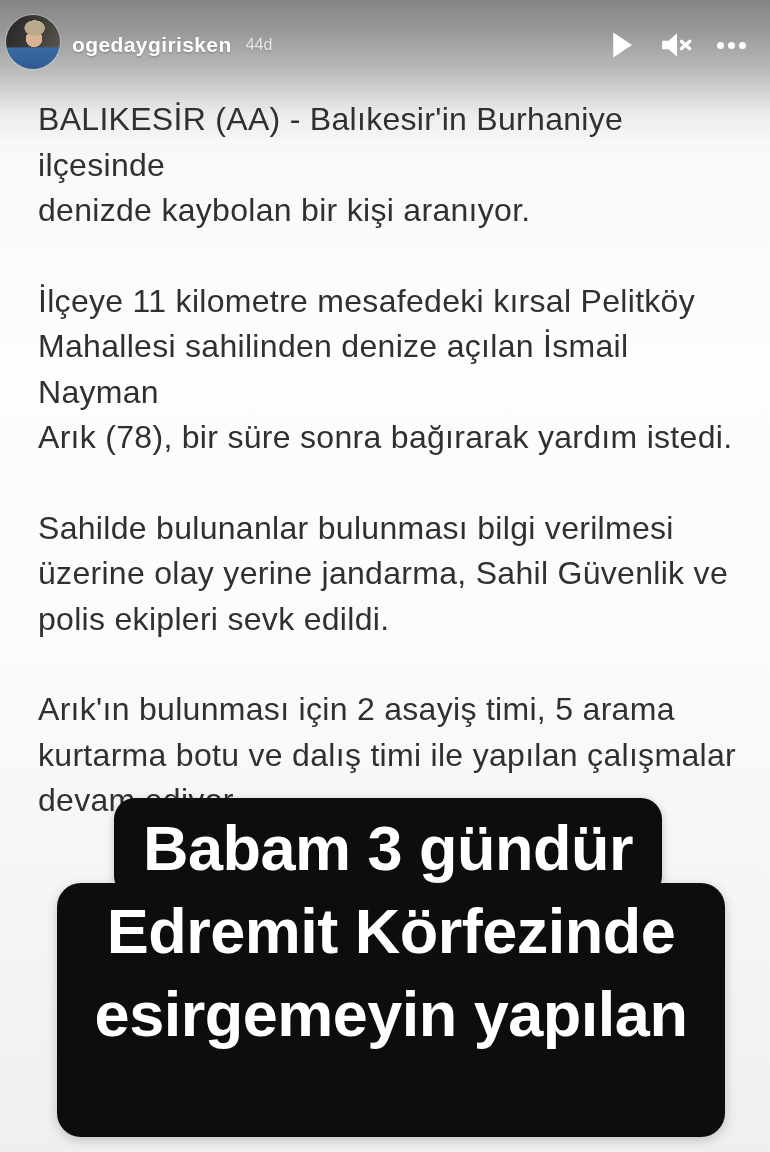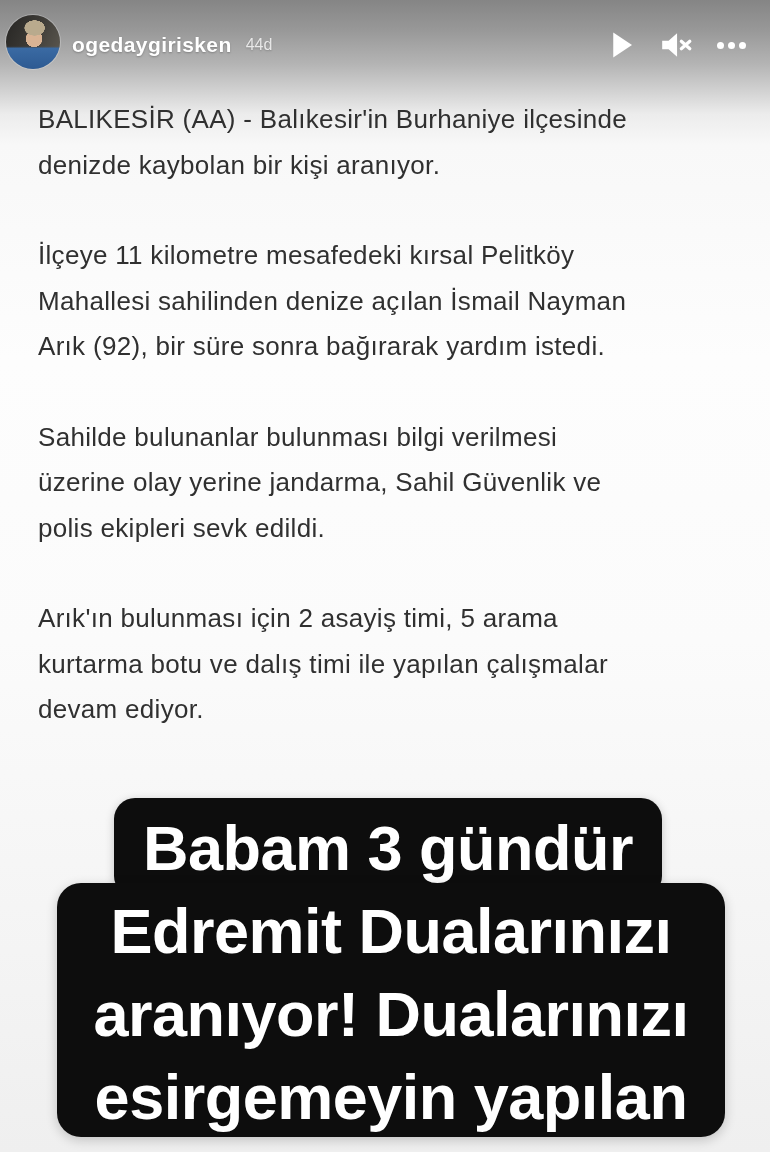--- a/index.html
+++ b/index.html
@@ -56,21 +56,21 @@
   .icon-btn{display:flex;align-items:center;justify-content:center;cursor:pointer;}
   .dots{display:flex;gap:4px;align-items:center;}
   .dots i{width:7px;height:7px;border-radius:50%;background:#fff;display:block;}
 
   
   .article{
     position:absolute;left:38px;top:97px;width:705px;
   }
   .article p{
     margin:0 0 45px 0;
-    font-size:26px;line-height:45.5px;
+    font-size:32px;line-height:45.5px;
     color:#303030;letter-spacing:.3px;
     white-space:pre-line;
   }
 
   
   .hl-line1{
     position:absolute;left:114px;top:798px;width:548px;height:99px;
     background:#0d0d0d;border-radius:21px;
     display:flex;align-items:center;justify-content:center;
     box-shadow:0 2px 10px rgba(0,0,0,.20);
@@ -115,31 +115,30 @@
           <i></i>
       </span>
     </div>
   </div>
 
   <div class="article">
     <p>BALIKESİR (AA) - Balıkesir'in Burhaniye ilçesinde
 denizde kaybolan bir kişi aranıyor.</p>
     <p>İlçeye 11 kilometre mesafedeki kırsal Pelitköy
 Mahallesi sahilinden denize açılan İsmail Nayman
-Arık (92), bir süre sonra bağırarak yardım istedi.</p>
+Arık (78), bir süre sonra bağırarak yardım istedi.</p>
     <p>Sahilde bulunanlar bulunması bilgi verilmesi
 üzerine olay yerine jandarma, Sahil Güvenlik ve
 polis ekipleri sevk edildi.</p>
     <p>Arık'ın bulunması için 2 asayiş timi, 5 arama
 kurtarma botu ve dalış timi ile yapılan çalışmalar
 devam ediyor.</p>
   </div>
 
   <div class="hl-line1">
     <div class="hl-text">Babam 3 gündür</div>
   </div>
   <div class="hl-rest">
-    <div class="hl-text">Edremit Dualarınızı</div>
-    <div class="hl-text">aranıyor! Dualarınızı</div>
+    <div class="hl-text">Edremit Körfezinde</div>
     <div class="hl-text">esirgemeyin yapılan</div>
   </div>
 
 </div>
 
 </body></html>

